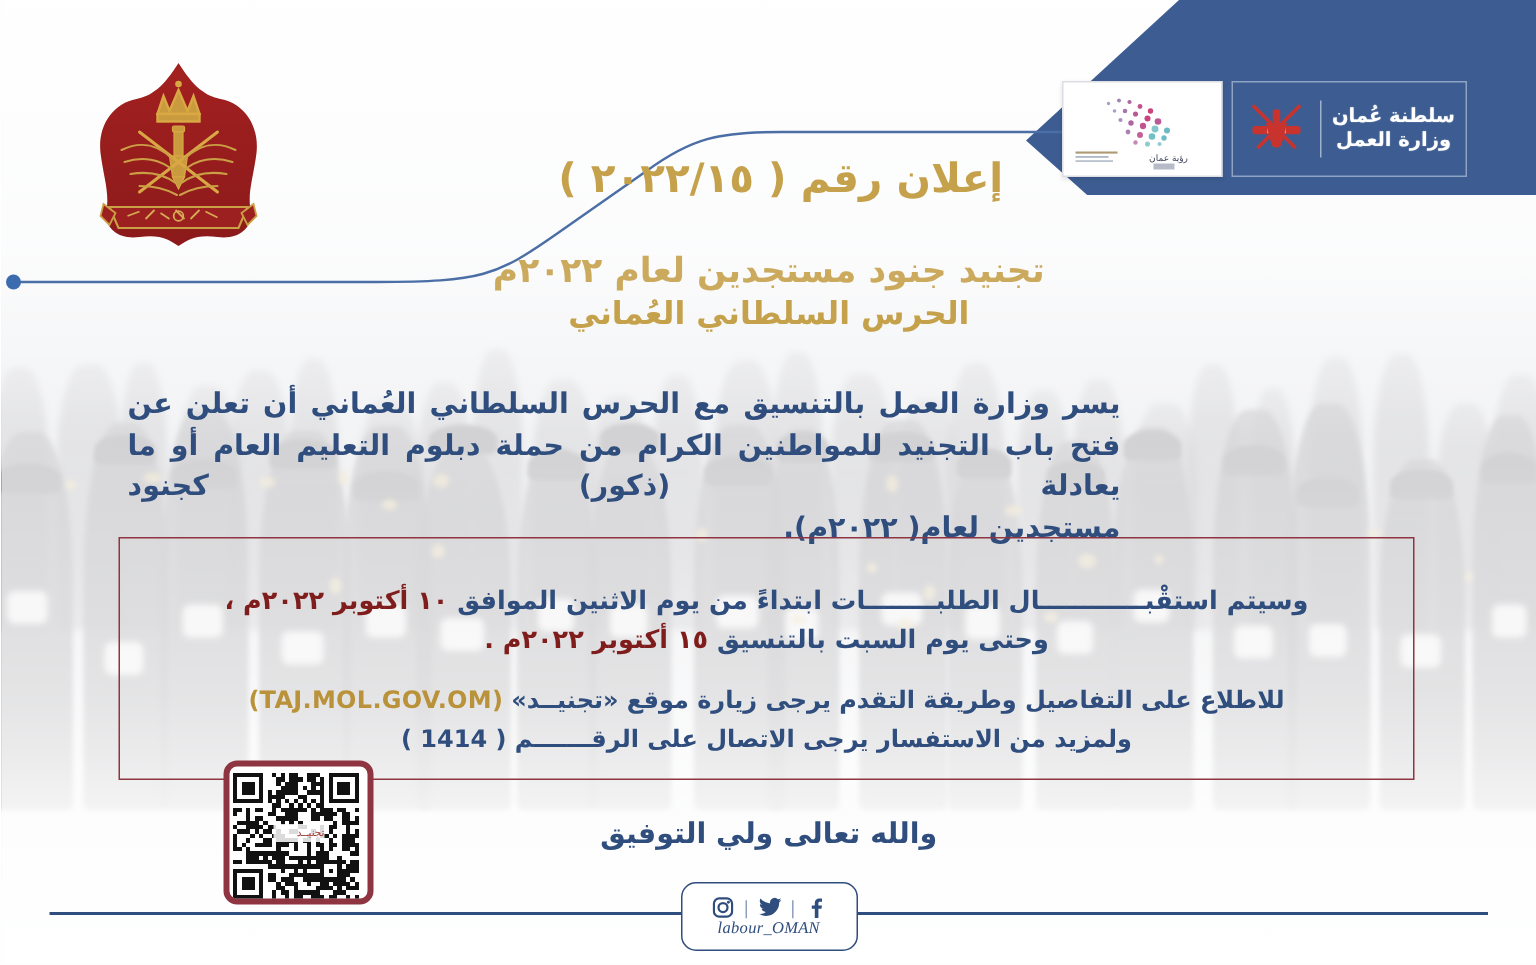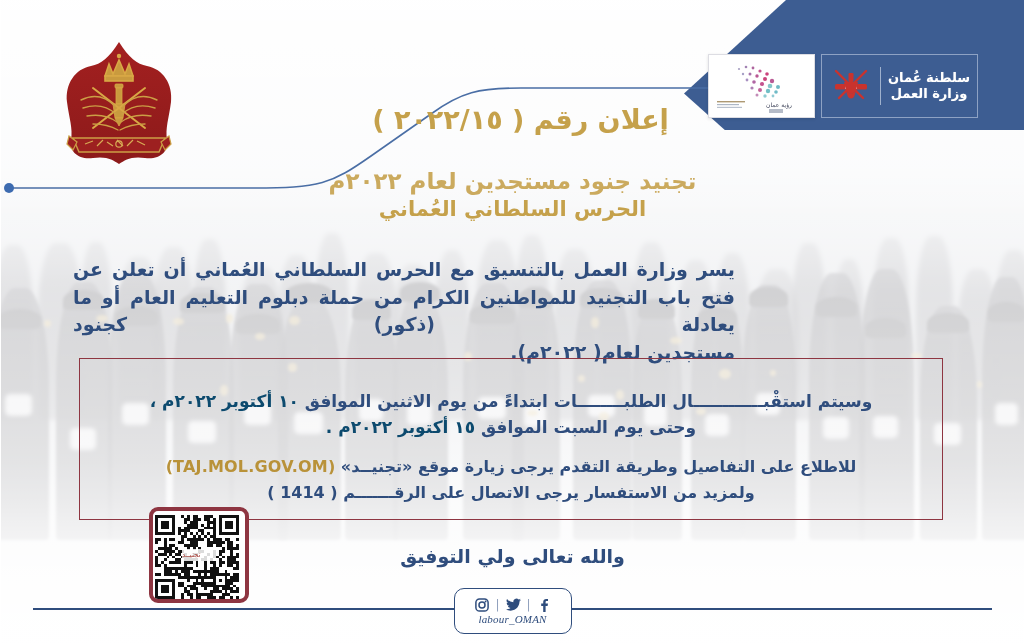--- a/index.html
+++ b/index.html
@@ -145,21 +145,21 @@
     text-align: center;
     color: #c5a14b;
     font-size: 21px;
     font-weight: bold;
     direction: rtl;
   }
 
   
   .body-para {
     position: absolute;
-    left: 72px; top: 256px;
+    left: 84px; top: 256px;
     width: 662px;
     color: #2f4d7d;
     font-size: 19px;
     font-weight: bold;
     line-height: 1.46;
     text-align: justify;
     text-align-last: justify;
     direction: rtl;
   }
   .body-para .last-line {
@@ -187,21 +187,21 @@
     position: absolute;
     right: 18px; top: 30px;
     left: 18px;
     color: #2f4d7d;
     font-size: 17px;
     font-weight: bold;
     direction: rtl;
     text-align: center;
     line-height: 1.55;
   }
-  .dates-line .hl { color: #0c4a6e; }
+  .dates-line .hl { color: #7f1d1d; }
   .info-line {
     position: absolute;
     right: 18px; top: 96px;
     left: 18px;
     color: #2f4d7d;
     font-size: 16px;
     font-weight: bold;
     direction: rtl;
     text-align: center;
     line-height: 1.6;
@@ -222,21 +222,21 @@
     overflow: hidden;
   }
   .qr-wrap svg { display: block; }
   .qr-logo {
     position: absolute;
     left: 50%; top: 50%;
     transform: translate(-50%,-50%);
     width: 34px; height: 12px;
     color: #a63a33;
     font-size: 7px;
-    text-align: left;
+    text-align: right;
     background: rgba(255,255,255,0.85);
     line-height: 12px;
     overflow: hidden;
     white-space: nowrap;
   }
 
   
   .closing {
     position: absolute;
     left: 0; right: 0; top: 545px;
@@ -529,21 +529,21 @@
     <span class="last-line">مستجدين لعام( ٢٠٢٢م).</span>
   </div>
 
   <div class="red-box"></div>
   <div class="red-box-inner">
     <div class="dates-line">
       <div>
         <span>وسيتم استقْبــــــــــــال الطلبــــــــات ابتداءً من يوم الاثنين الموافق </span><span class="hl">١٠ أكتوبر ٢٠٢٢م ،</span>
       </div>
       <div>
-        <span>وحتى يوم السبت الموافق  </span><span class="hl">١٥ أكتوبر ٢٠٢٢م .</span>
+        <span>وحتى يوم السبت بالتنسيق  </span><span class="hl">١٥ أكتوبر ٢٠٢٢م .</span>
       </div>
     </div>
     <div class="info-line">
       <div>
         <span>للاطلاع على التفاصيل وطريقة التقدم يرجى زيارة موقع «تجنيــد»</span>
         <span class="url">(TAJ.MOL.GOV.OM)</span>
       </div>
       <div>
         <span>ولمزيد من الاستفسار يرجى الاتصال على الرقـــــــم</span>
         <span class="num">( 1414 )</span>

